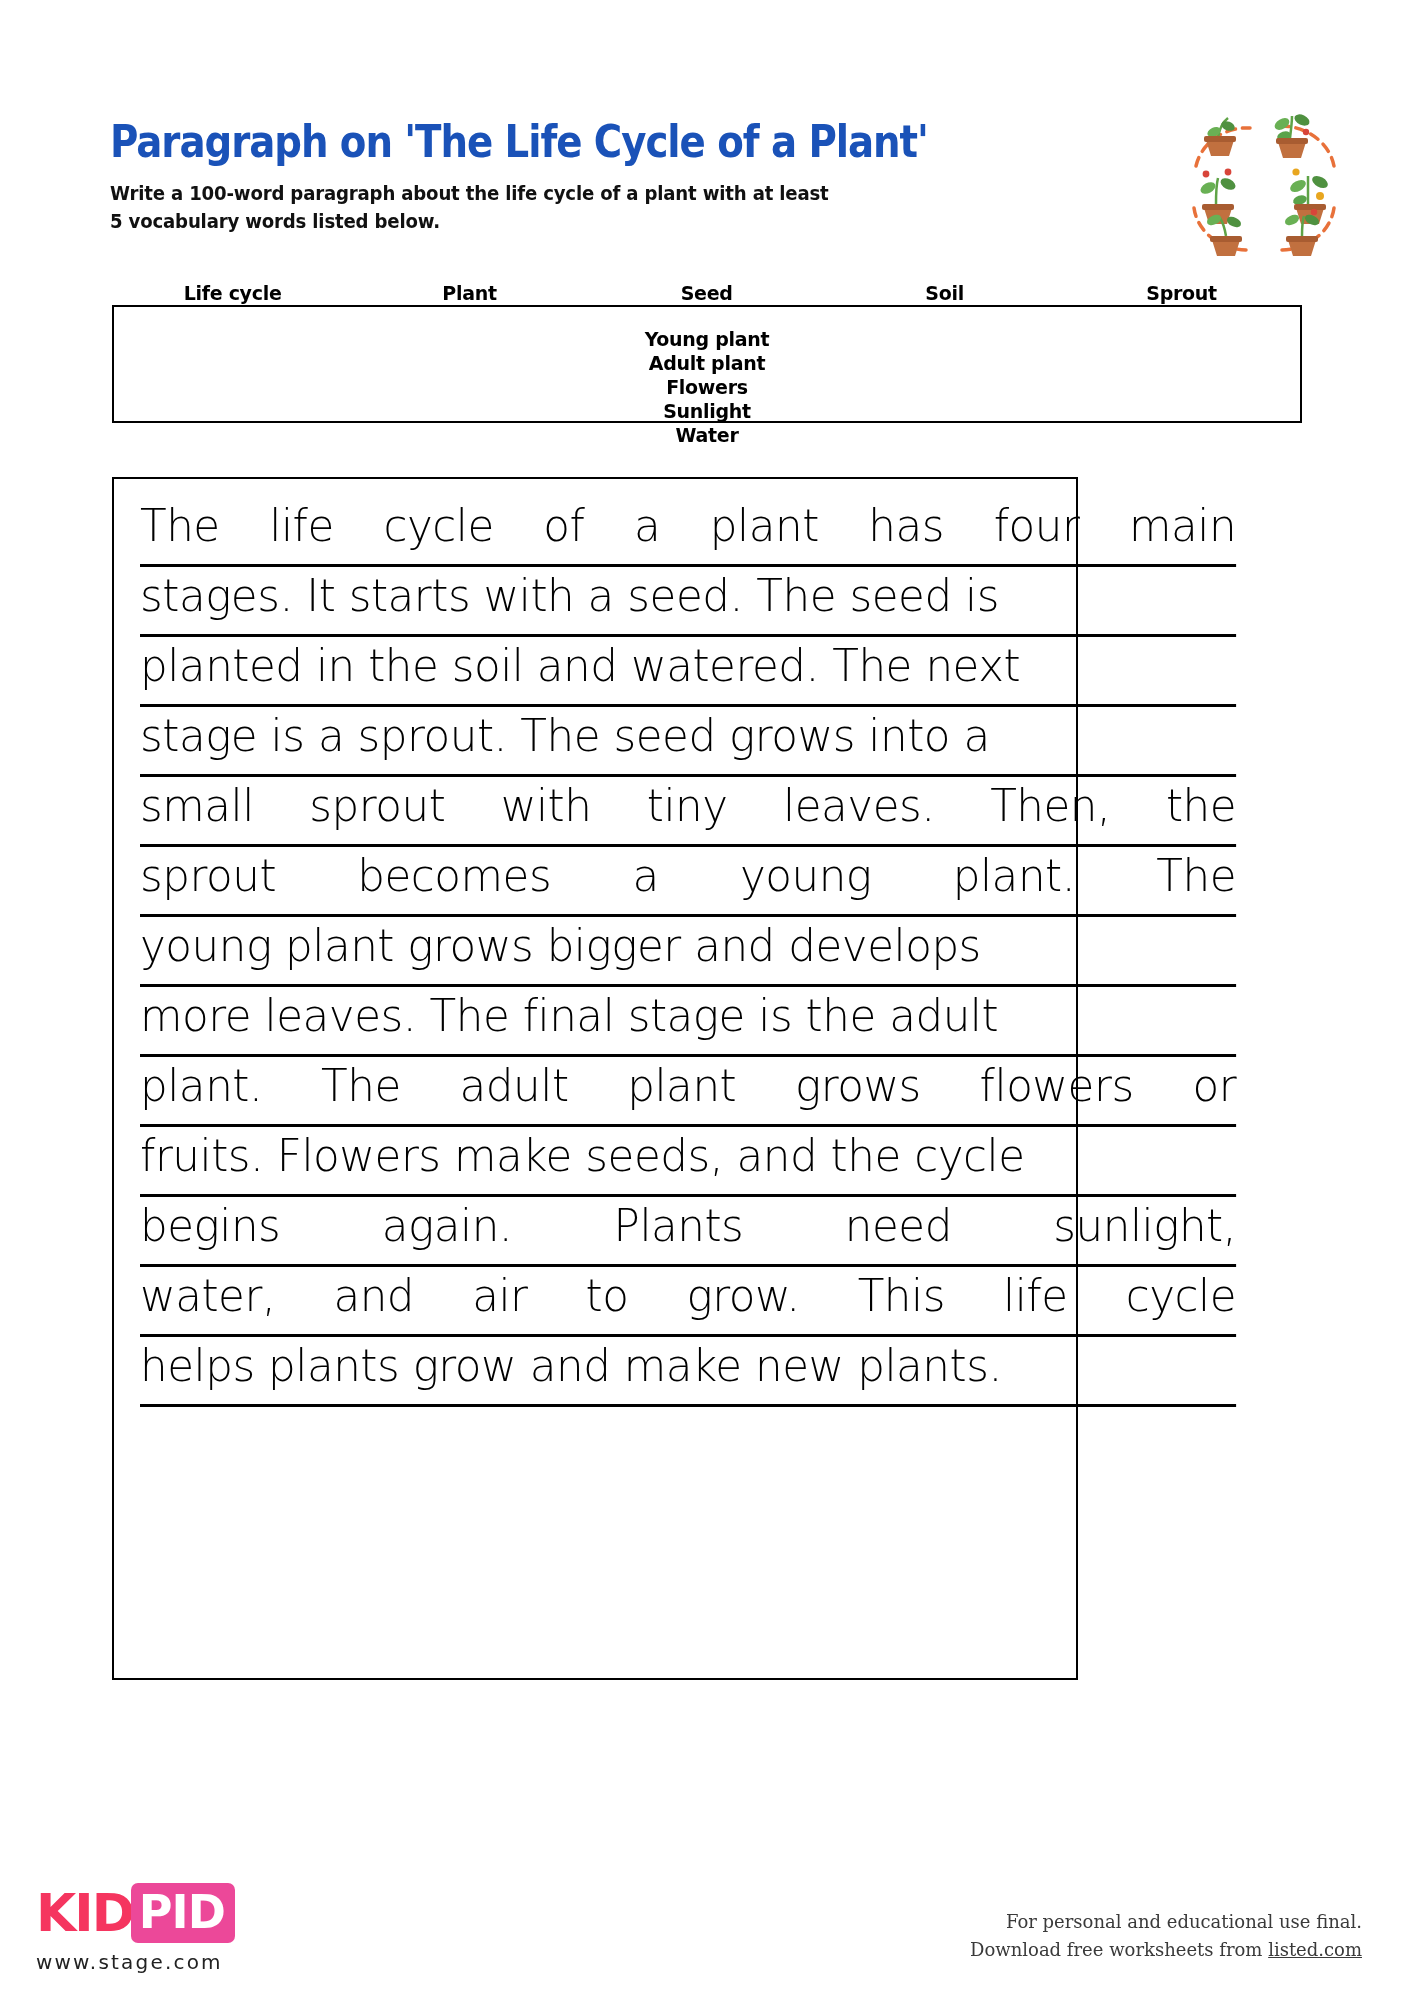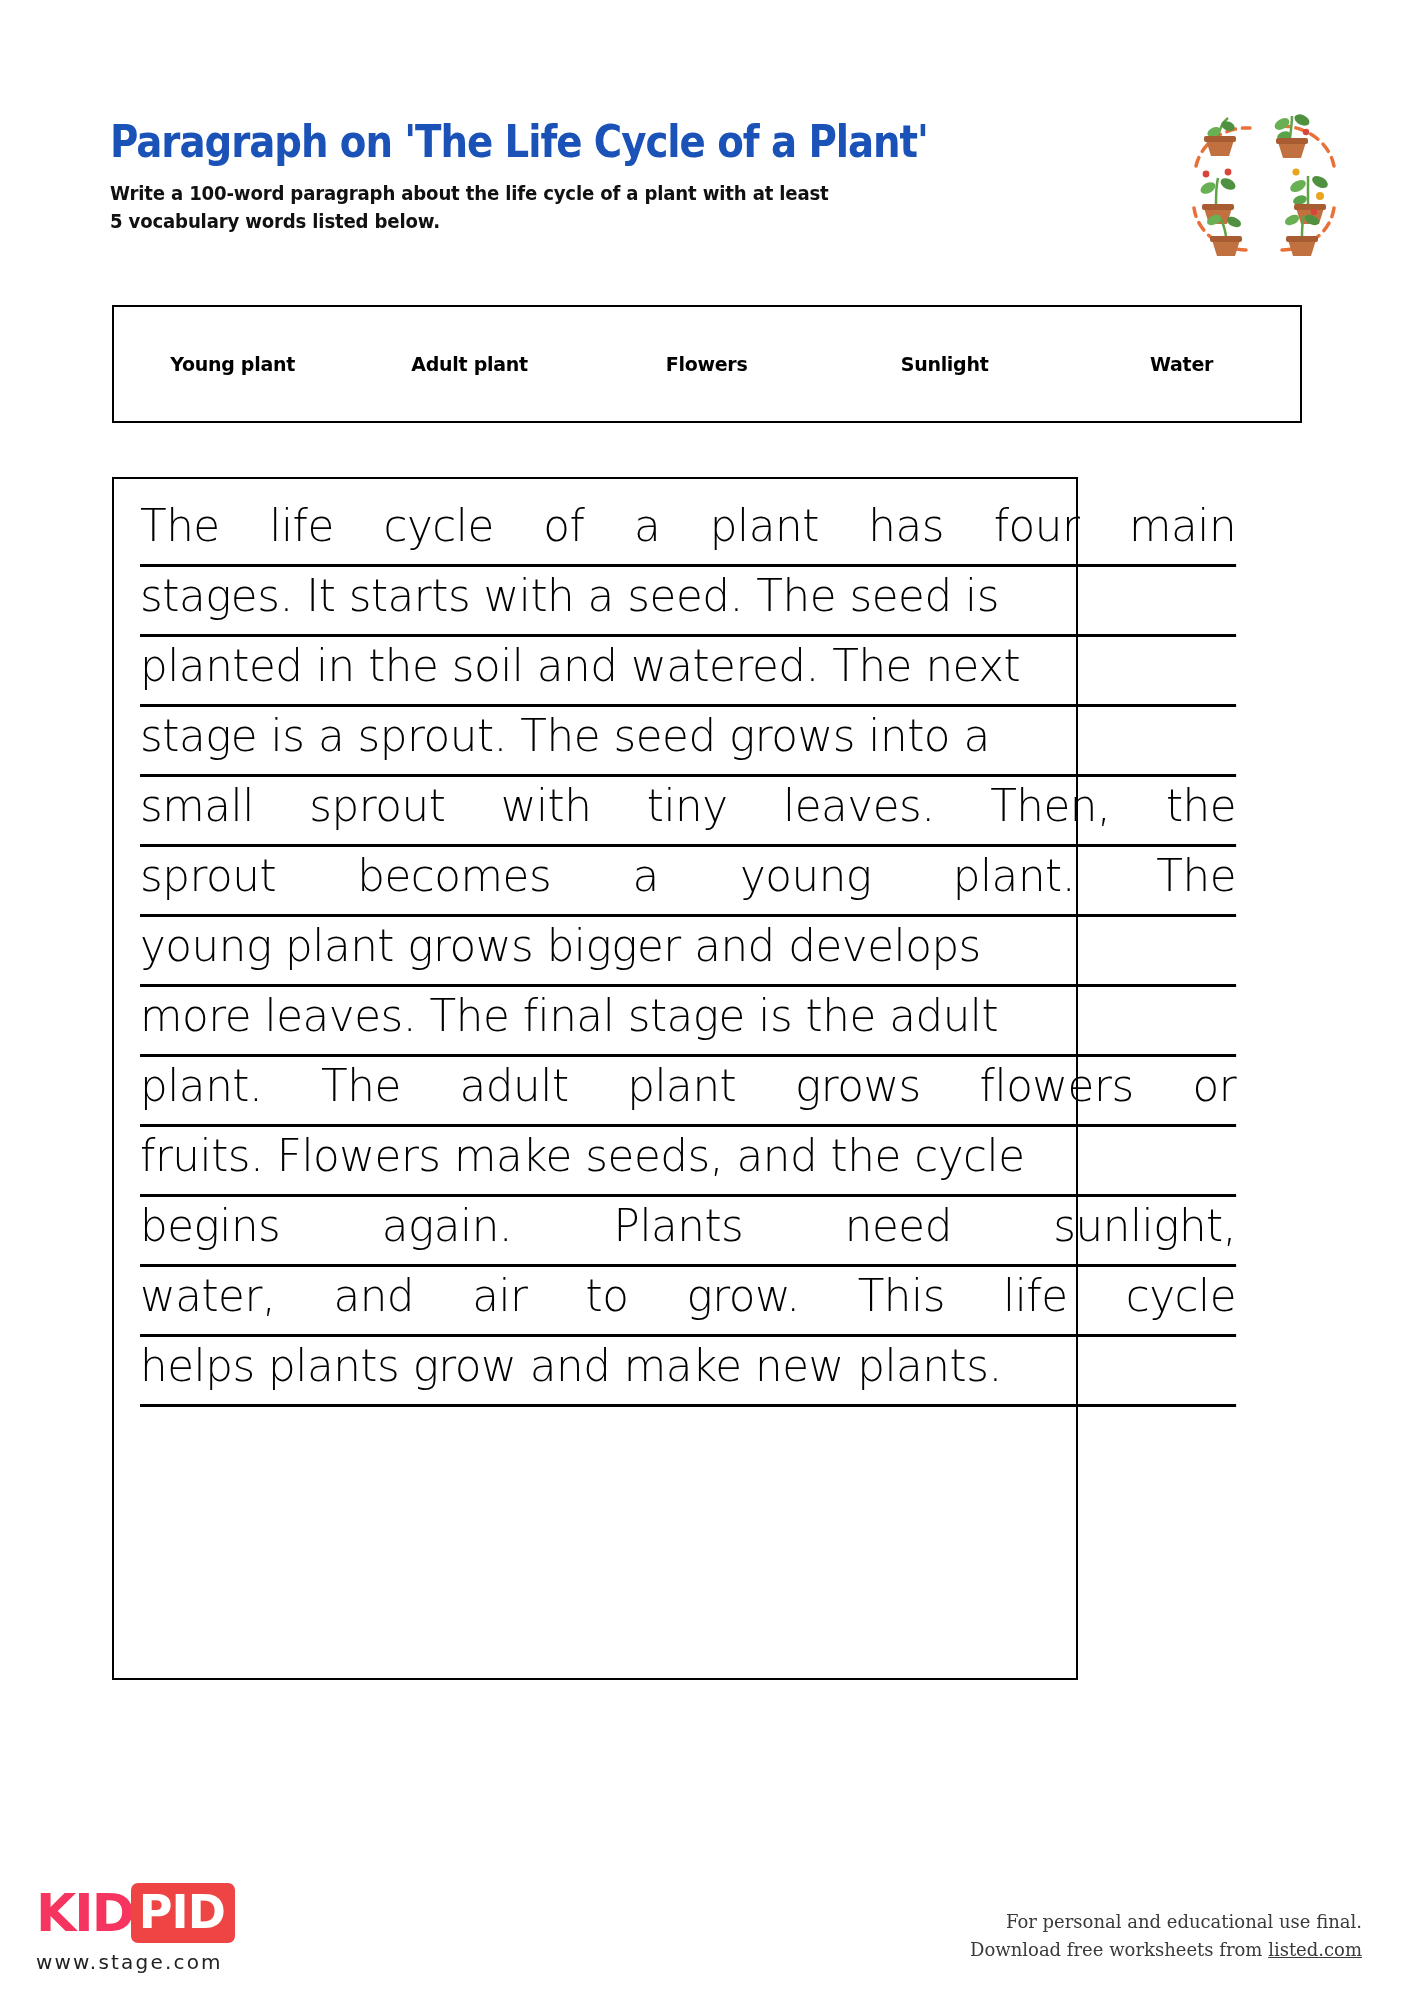--- a/index.html
+++ b/index.html
@@ -138,21 +138,21 @@
   }
   #logo-kid {
     color: #f5355f;
     font-family: "DejaVu Sans", sans-serif;
     font-weight: bold;
     font-size: 52px;
     line-height: 1;
     letter-spacing: -2px;
   }
   #logo-pid {
-    background: #ef4444;
+    background: #ec4899;
     color: #ffffff;
     font-family: "DejaVu Sans", sans-serif;
     font-weight: bold;
     font-size: 46px;
     line-height: 1;
     letter-spacing: -1px;
     padding: 6px 10px 8px 8px;
     border-radius: 7px;
     margin-left: -2px;
   }
@@ -249,20 +249,27 @@
       <ellipse cx="130" cy="112" rx="7.5" ry="4.5" fill="#69b054" transform="rotate(-25 130 112)"></ellipse>
       <ellipse cx="150" cy="112" rx="7.5" ry="4.5" fill="#4f9140" transform="rotate(25 150 112)"></ellipse>
       <circle cx="152" cy="104" r="3.2" fill="#d8453a"></circle>
       <path d="M126,132 h28 l-5,16 h-18 z" fill="#c1703f"></path>
       <rect x="124" y="128" width="32" height="6" rx="2" fill="#a85c31"></rect>
     </g>
   </svg>
 </div>
 
 <div id="vocab-box">
+  <div class="vocab-row">
+    <div class="vocab-cell">Life cycle</div>
+    <div class="vocab-cell">Plant</div>
+    <div class="vocab-cell">Seed</div>
+    <div class="vocab-cell">Soil</div>
+    <div class="vocab-cell">Sprout</div>
+  </div>
   <div class="vocab-row">
     <div class="vocab-cell">Young plant</div>
     <div class="vocab-cell">Adult plant</div>
     <div class="vocab-cell">Flowers</div>
     <div class="vocab-cell">Sunlight</div>
     <div class="vocab-cell">Water</div>
   </div>
 </div>
 
 <div id="paragraph-box">

